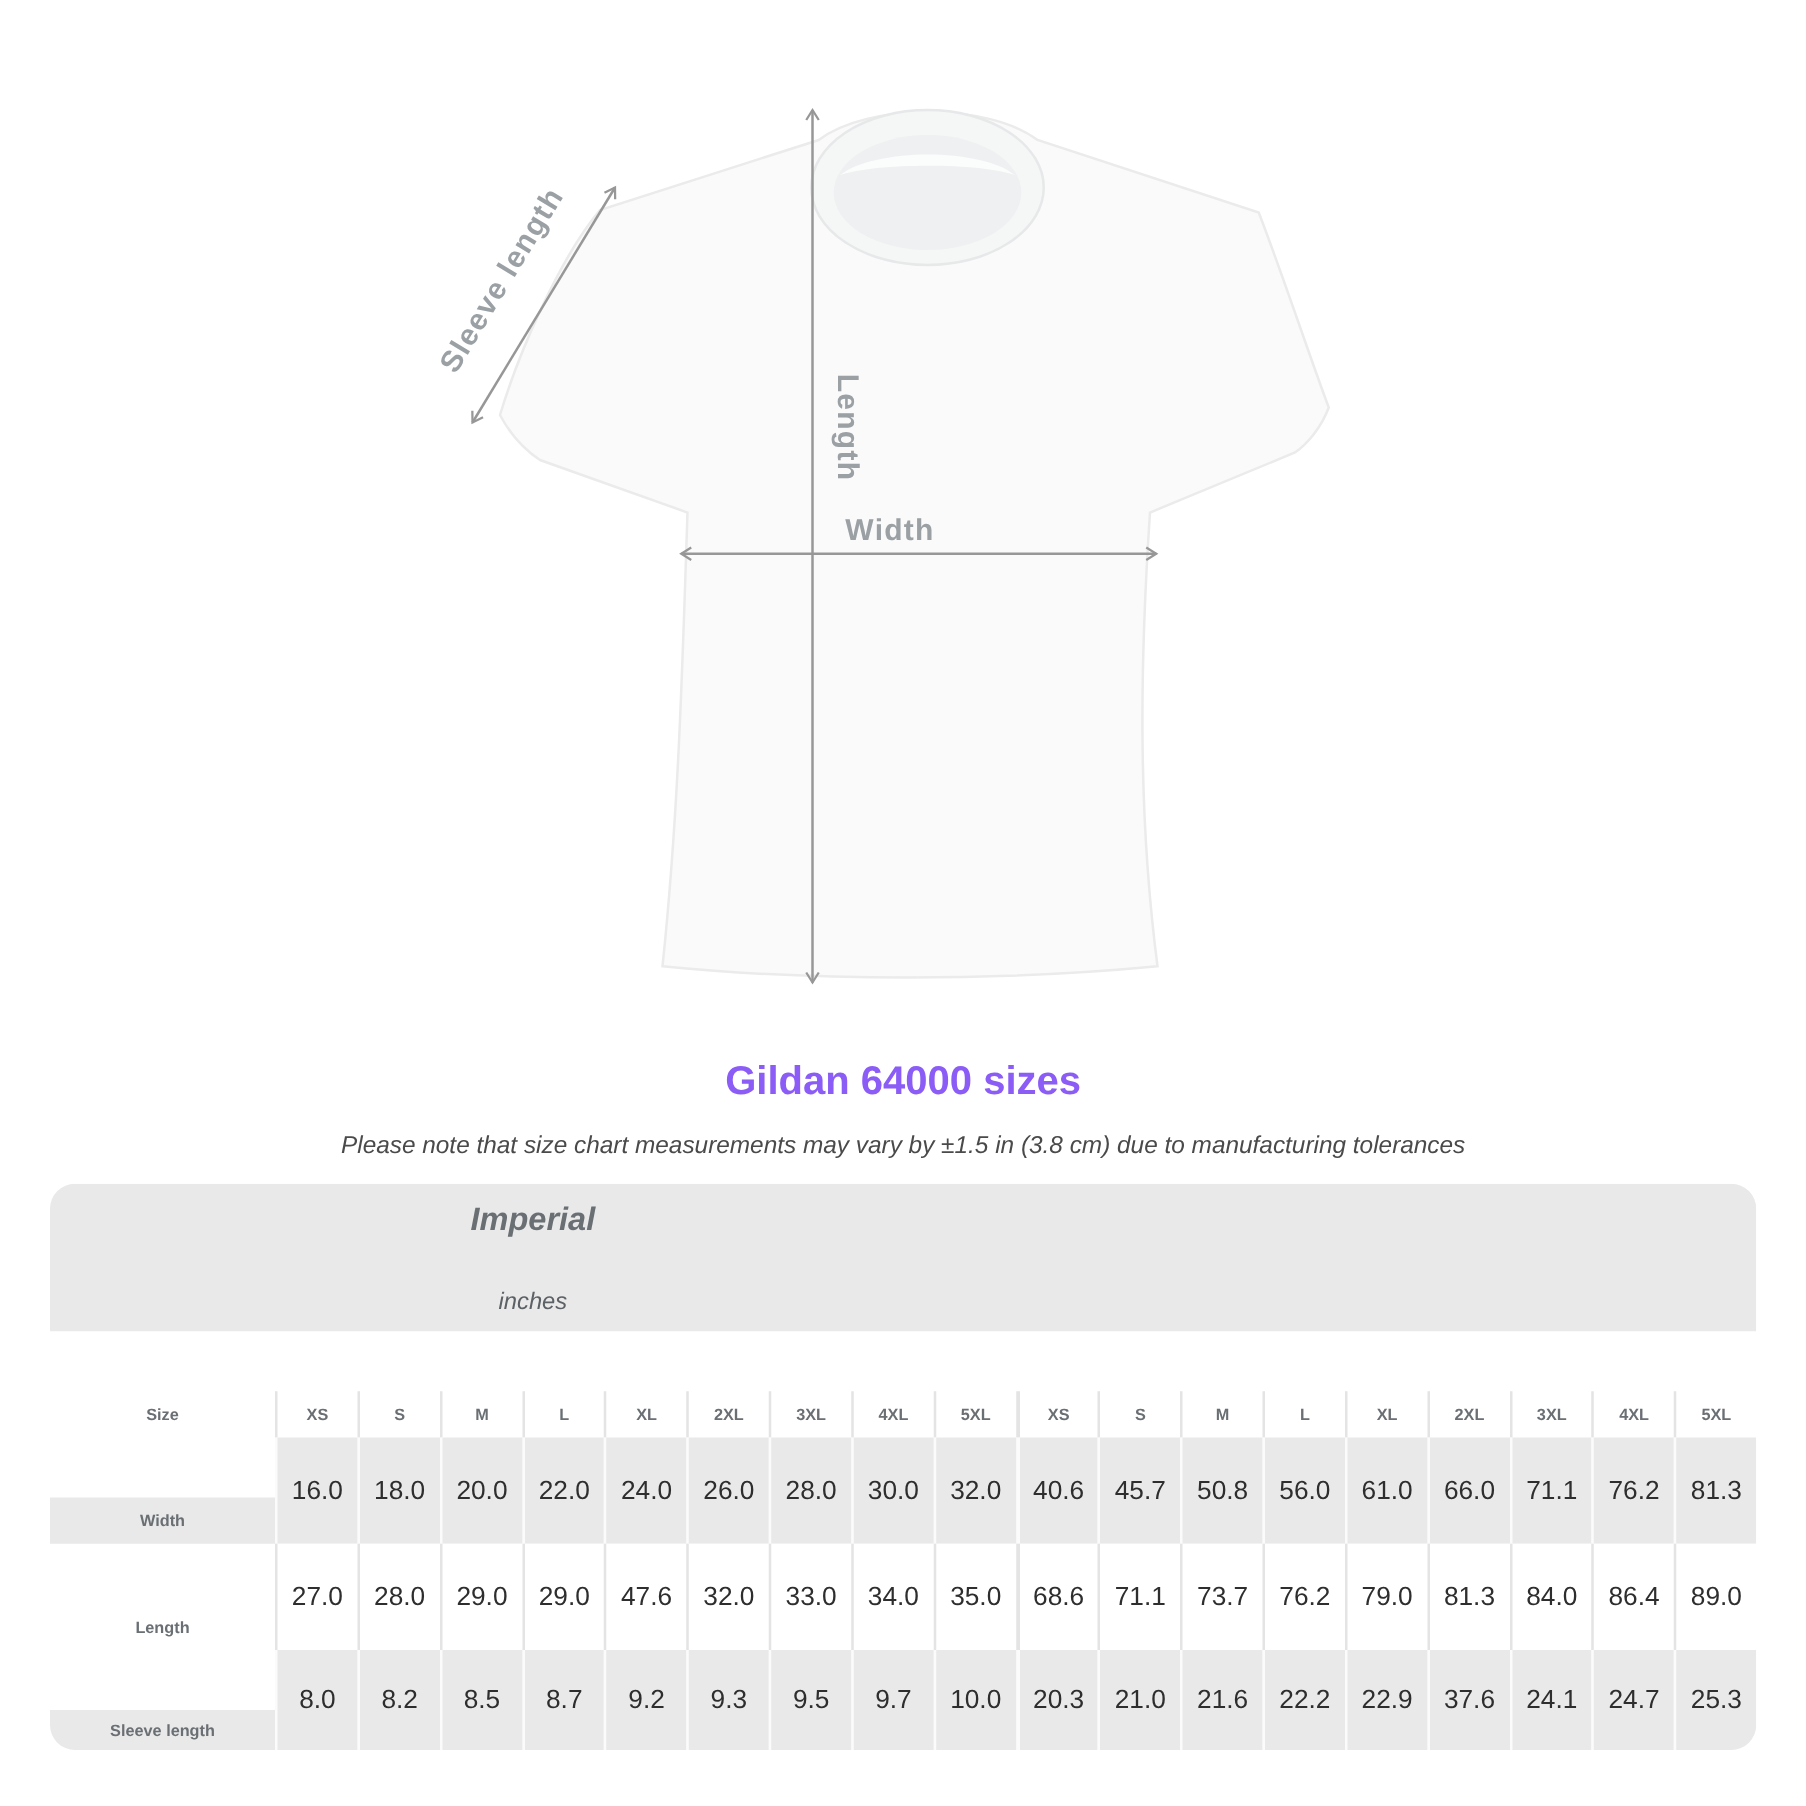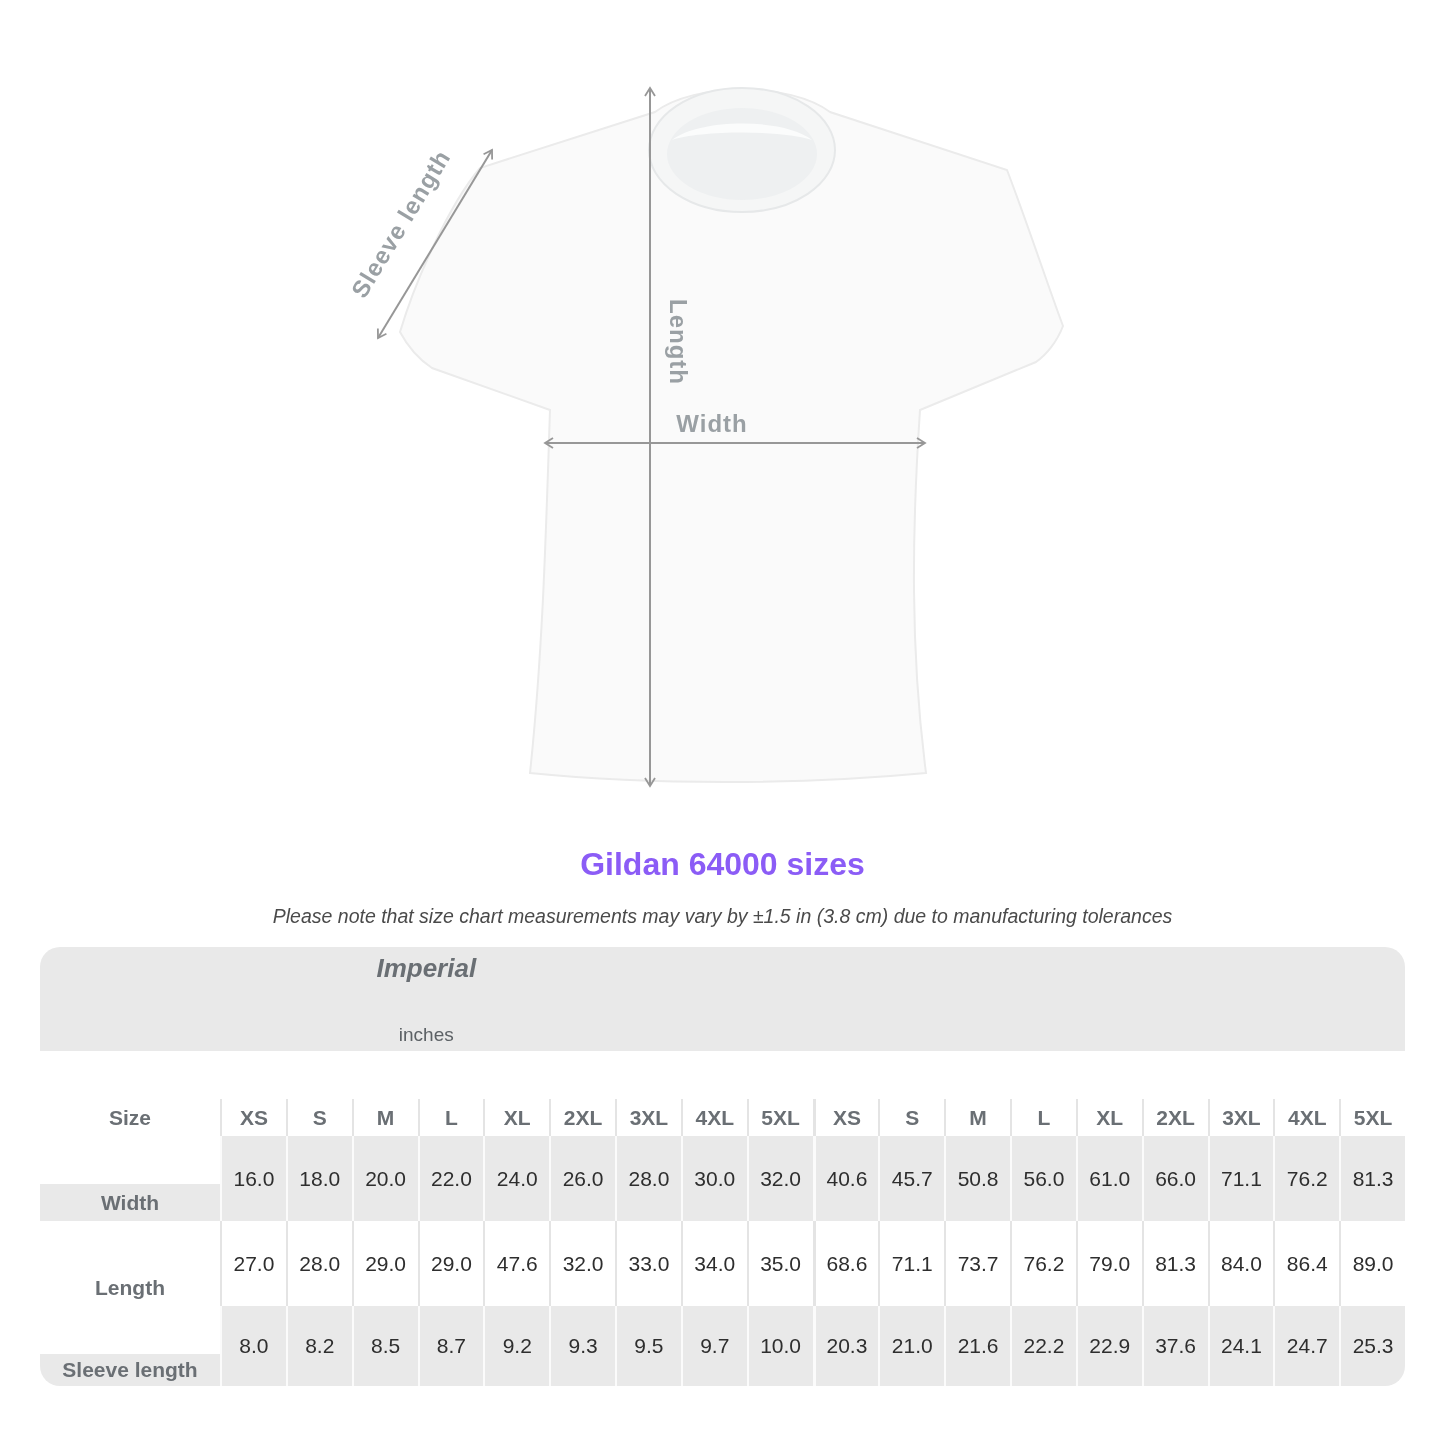--- a/index.html
+++ b/index.html
@@ -14,32 +14,32 @@
 
   
   .title{position:absolute;left:0;right:0;top:846px;margin:0;text-align:center;
          font-size:32px;font-weight:bold;color:#8b5cf6;}
   .subtitle{position:absolute;left:0;right:0;top:894px;margin:11px;text-align:center;
             font-style:italic;font-size:19.5px;color:#4a4a4a;}
 
   
   .size-table{position:absolute;left:40px;top:947px;width:1365px;border-radius:20px;
               overflow:hidden;}
-  .band{display:flex;height:104px;background:#e9e9e9;justify-content:space-between;}
+  .band{display:flex;height:118px;background:#e9e9e9;justify-content:space-between;}
   .band-half{display:flex;flex-direction:column;align-items:center;justify-content:center;gap:4px;}
   .band-half.imperial{flex:0 0 56.6%;}
   .band-half.metric{flex:0 0 43.4%;}
   .band-title{font-weight:bold;font-style:italic;font-size:26px;color:#6a6f74;}
-  .band-sub{font-size:19px;color:#5c6165;margin-top:36px;}
+  .band-sub{font-style:italic;font-size:19px;color:#5c6165;margin-top:36px;}
 
   .grid{display:grid;grid-template-columns:180px repeat(18,1fr);
         grid-template-rows:85px 85px 85px 80px;}
   .cell{display:flex;align-items:center;justify-content:center;
         font-size:21px;color:#2e2e2e;box-sizing:border-box;background:#ffffff;}
-  .cell.head,.cell.row-label{font-weight:bold;color:#6a6f74;font-size:21px;margin-top:48px;}
+  .cell.head,.cell.row-label{font-weight:bold;color:#6a6f74;font-size:13px;margin-top:48px;}
   .cell.alt{background:#e9e9e9;}
   
   .cell.div-w{border-left:2px solid #e4e4e4;}      
   .cell.div-a{border-left:2px solid #fbfbfb;}      
   .cell.sec-w{border-left:3px solid #e4e4e4;}      
   .cell.sec-a{border-left:3px solid #fbfbfb;}      
 </style>
 </head>
 <body>
 

